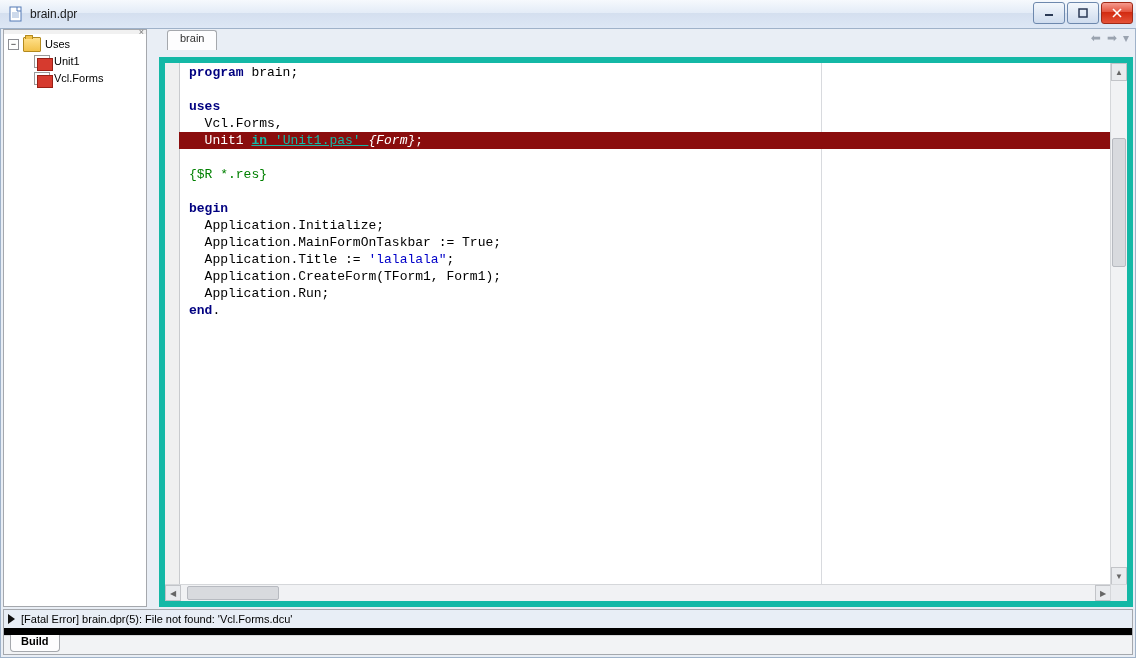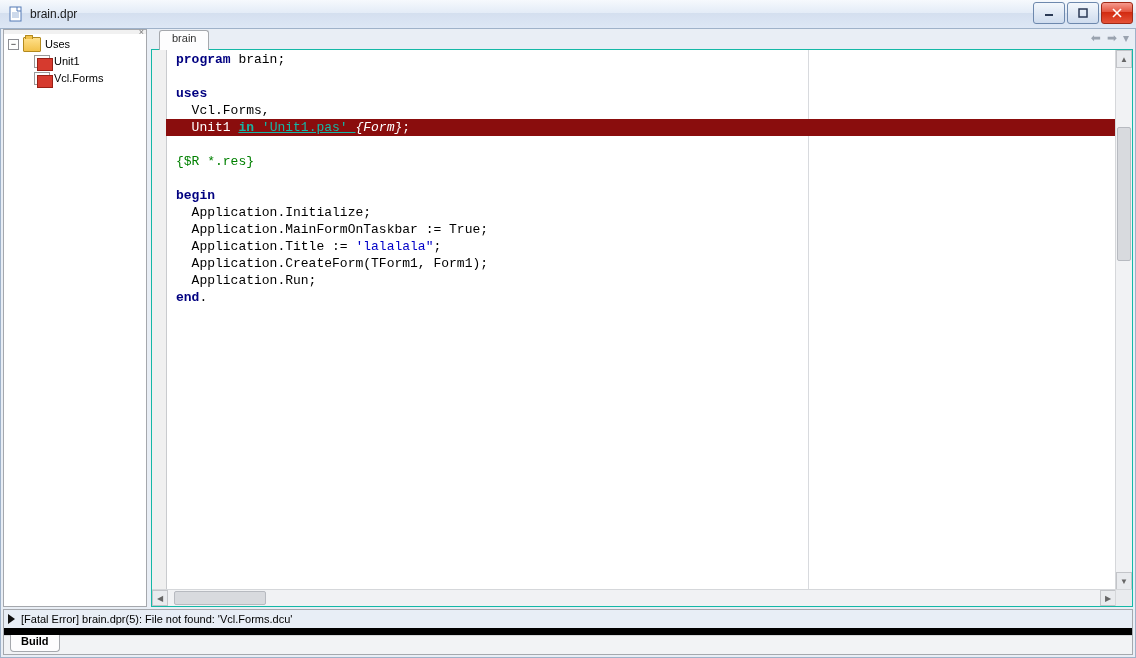--- a/index.html
+++ b/index.html
@@ -90,21 +90,22 @@
     content: ""; position: absolute; width: 14px; height: 11px;
     background: #fcfcfc; border: 1px solid #999; top: 0; left: 0;
   }
   .unit-icon::after {
     content: ""; position: absolute; width: 14px; height: 11px;
     background: #d63a2e; border: 1px solid #9a1f15; top: 3px; left: 3px;
   }
   
   .editor-side {
     flex: 1; display: flex; flex-direction: column;
-    margin: 0 2px 2px 4px;
+    margin: 0 2px 2px 12px;
+    gap: 8px;
   }
   .tabs-row {
     height: 20px; display: flex; align-items: flex-end;
     background: transparent; position: relative;
   }
   .file-tab {
     margin-left: 8px;
     height: 18px; padding: 1px 12px 0 12px;
     background: #fdfdfe;
     border: 1px solid #a5a8ad; border-bottom: none;
@@ -112,21 +113,21 @@
     font-size: 11px; color: #333;
     position: relative; top: 1px;
   }
   .nav-arrows {
     position: absolute; right: 4px; top: 2px;
     display: flex; gap: 6px; color: #9aa3af; font-size: 12px;
   }
   .nav-arrows span { display:inline-block; }
   .editor-frame {
     flex: 1; display: flex; flex-direction: column;
-    border: 1px solid #14b8a6; background: #fff;
+    border: 6px solid #14b8a6; background: #fff;
     box-sizing: border-box; min-height: 0;
   }
   .code-area {
     flex: 1; position: relative; overflow: hidden;
   }
   .gutter {
     position: absolute; left: 0; top: 0; bottom: 16px;
     width: 14px; background: #f0f0f0; border-right: 1px solid #c9cbce;
   }
   .margin-line {

